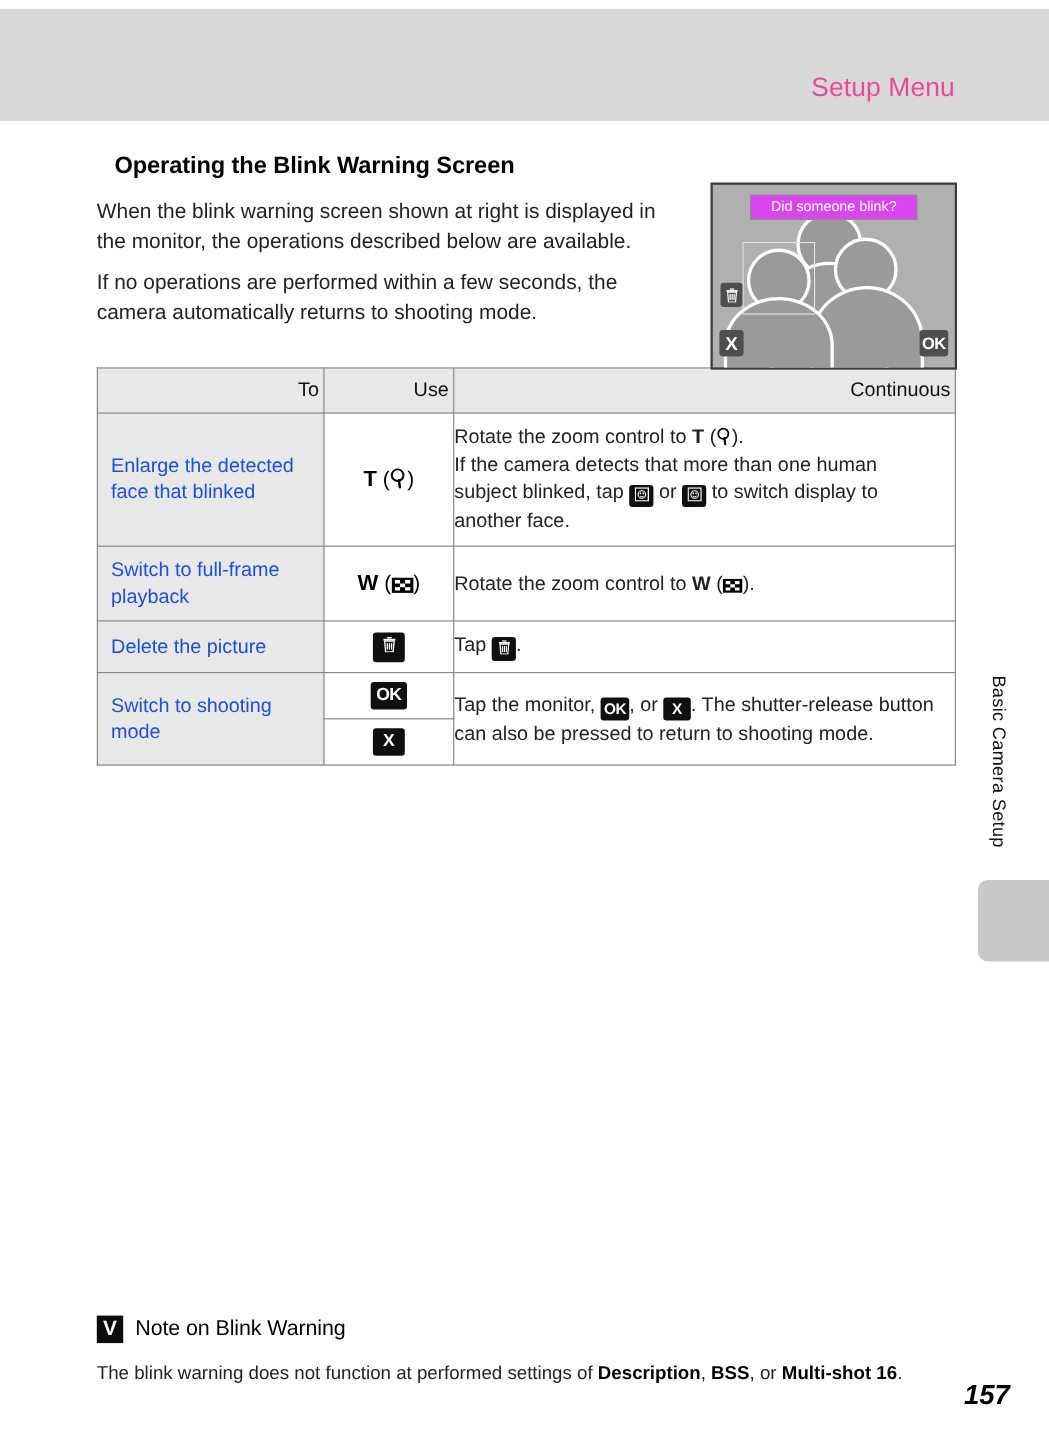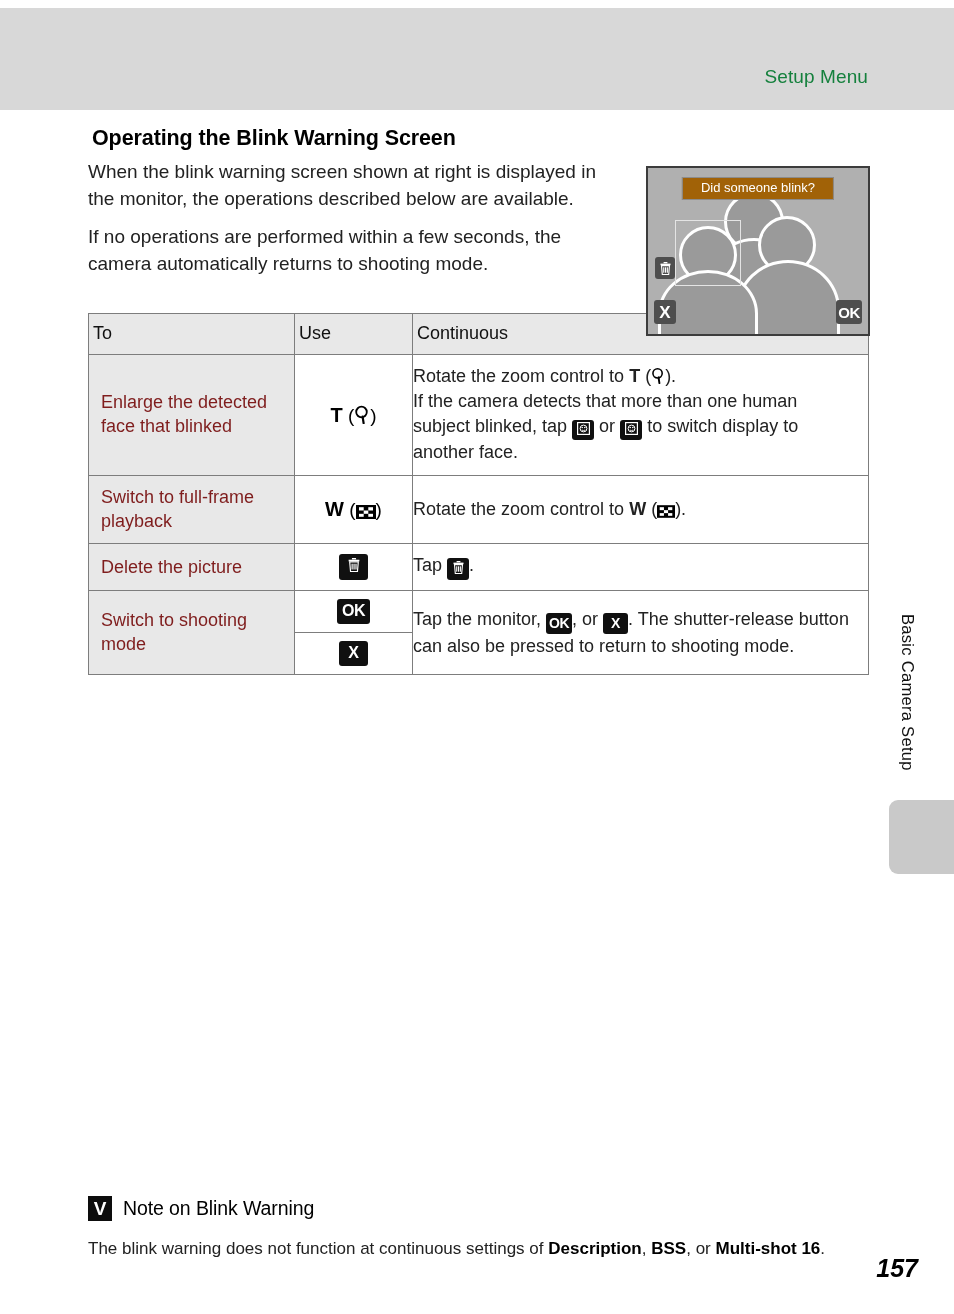--- a/index.html
+++ b/index.html
@@ -22,22 +22,22 @@
     left: 0;
     top: 8px;
     width: 954px;
     height: 102px;
     background: #d8d8d8;
   }
   .header-title {
     position: absolute;
     right: 86px;
     top: 66px;
-    font-size: 19px;
-    color: #15803d;
+    font-size: 24px;
+    color: #ec4899;
     letter-spacing: 0.1px;
     white-space: nowrap;
   }
 
   
   .side-chapter {
     position: absolute;
     left: 893px;
     top: 614px;
     width: 24px;
@@ -60,21 +60,21 @@
 
   
   .content {
     position: absolute;
     left: 88px;
     top: 122px;
     width: 782px;
   }
 
   h1.section-title {
-    margin: 4px;
+    margin: 16px;
     font-size: 21.5px;
     font-weight: bold;
     letter-spacing: -0.1px;
     color: #000;
   }
 
   .intro {
     width: 520px;
     margin-top: 7px;
   }
@@ -96,21 +96,21 @@
     border: 2px solid #3c3c3c;
     background: #b0b0b0;
     overflow: hidden;
     box-sizing: border-box;
   }
   .monitor-banner {
     position: absolute;
     left: 50%;
     transform: translateX(-50%);
     top: 9px;
-    background: #a16207;
+    background: #d946ef;
     border: 1px solid #8c8c8c;
     color: #ffffff;
     font-size: 13px;
     padding: 2px 18px 3px 18px;
     white-space: nowrap;
     line-height: 1.2;
   }
   .head {
     position: absolute;
     border-radius: 50%;
@@ -152,28 +152,28 @@
   table.ops th, table.ops td {
     border: 1px solid #7d7d7d;
     vertical-align: middle;
     box-sizing: border-box;
   }
   table.ops thead th {
     background: #e8e8e8;
     font-weight: normal;
     font-size: 18px;
     padding: 9px 4px 10px 4px;
-    text-align: left;
+    text-align: right;
     color: #111;
   }
   table.ops tbody td.col-to {
     background: #e8e8e8;
     font-size: 18px;
     padding: 10px 12px;
-    color: #7f1d1d;
+    color: #1d4ed8;
     line-height: 1.32;
   }
   table.ops tbody td.col-use {
     background: #ffffff;
     text-align: center;
     padding: 8px 4px;
   }
   table.ops tbody td.col-desc {
     background: #ffffff;
     font-size: 18px;
@@ -446,16 +446,16 @@
       </tr>
     </tbody>
   </table>
 </div>
 
 <div class="note">
   <div class="note-head">
     <div class="note-mark">V</div>
     <div class="note-title">Note on Blink Warning</div>
   </div>
-  <div class="note-body"><span>The blink warning does not function at continuous settings of </span><b>Description</b><span>, </span><b>BSS</b><span>, or </span><b>Multi-shot 16</b><span>.</span></div>
+  <div class="note-body"><span>The blink warning does not function at performed settings of </span><b>Description</b><span>, </span><b>BSS</b><span>, or </span><b>Multi-shot 16</b><span>.</span></div>
 </div>
 
 <div class="page-number">157</div>
 
 </body></html>

